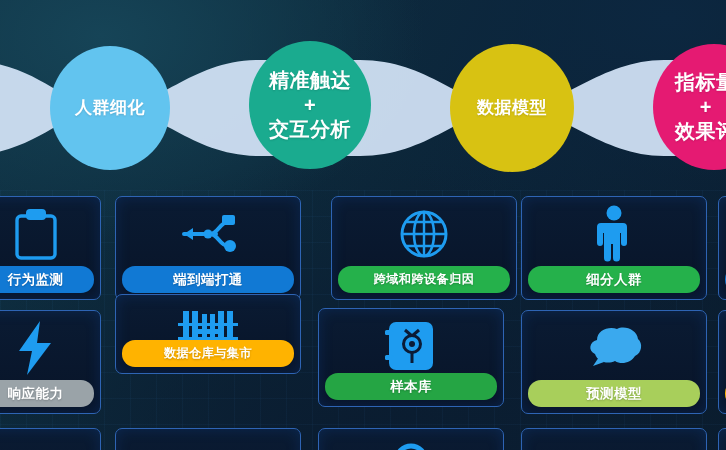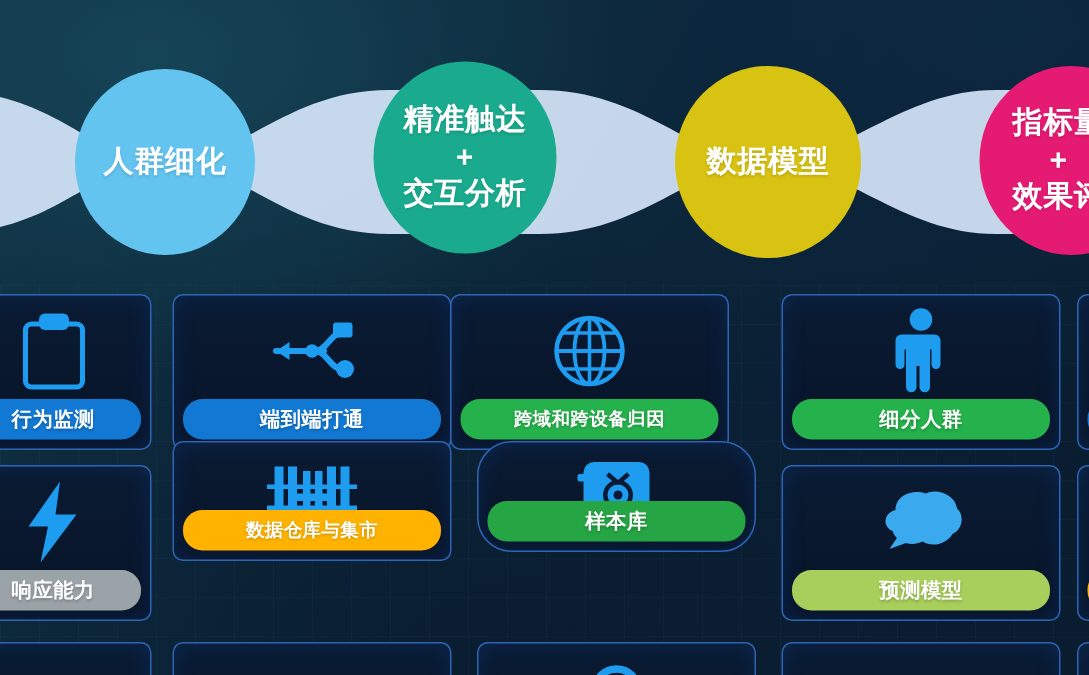--- a/index.html
+++ b/index.html
@@ -60,21 +60,21 @@
     line-height: 1.22;
     letter-spacing: 0.5px;
     text-shadow: 0 1px 2px rgba(0,0,0,0.13);
   }
   .node-label {
     white-space: pre-line;
     font-size: 20px;
     font-weight: 700;
     padding: 0 6px;
   }
-  .node-label.single { font-size: 20px; }
+  .node-label.single { font-size: 17px; }
 
   
   #cards {
     position: absolute;
     left: 0; top: 196px;
     width: 726px;
     height: 254px;
     text-decoration: underline;
   }
   .card {
@@ -188,21 +188,21 @@
           <path d="M38 28 C46 28 48 16 56 16" stroke="#1e9cf0" stroke-width="4" fill="none" stroke-linecap="round"></path>
           <path d="M38 28 C46 28 48 40 56 40" stroke="#1e9cf0" stroke-width="4" fill="none" stroke-linecap="round"></path>
           <rect x="50" y="9" width="13" height="10" rx="2" fill="#1e9cf0"></rect>
           <circle cx="58" cy="40" r="6" fill="#1e9cf0"></circle>
           <circle cx="36" cy="28" r="4.5" fill="#1e9cf0"></circle>
         </svg>
       </div>
       <div class="card-label" style="background:#1179d4;">端到端打通</div>
     </div>
 
-    <div class="card" style="left:300px; top:0px; width:186px; height:104px;">
+    <div class="card" style="left:331px; top:0px; width:186px; height:104px;">
       <div class="card-icon">
         <svg width="56" height="56" viewBox="0 0 56 56">
           <circle cx="28" cy="28" r="22" fill="none" stroke="#1e9cf0" stroke-width="3"></circle>
           <ellipse cx="28" cy="28" rx="10" ry="22" fill="none" stroke="#1e9cf0" stroke-width="2.6"></ellipse>
           <path d="M6 28 H50" stroke="#1e9cf0" stroke-width="2.6"></path>
           <path d="M10 16 H46" stroke="#1e9cf0" stroke-width="2.4"></path>
           <path d="M10 40 H46" stroke="#1e9cf0" stroke-width="2.4"></path>
           <path d="M28 6 V50" stroke="#1e9cf0" stroke-width="2.4"></path>
         </svg>
       </div>
@@ -243,21 +243,21 @@
           <rect x="25" y="11" width="5" height="36" fill="#1e9cf0"></rect>
           <rect x="33" y="11" width="5" height="36" fill="#1e9cf0"></rect>
           <rect x="21" y="26" width="21" height="5" fill="#1e9cf0"></rect>
           <rect x="1" y="20" width="60" height="3" fill="#1e9cf0"></rect>
           <rect x="1" y="34" width="60" height="3" fill="#1e9cf0"></rect>
         </svg>
       </div>
       <div class="card-label small" style="background:#ffb300;">数据仓库与集市</div>
     </div>
 
-    <div class="card" style="left:318px; top:98px; width:186px; height:74px;border-radius:23px;">
+    <div class="card" style="left:318px; top:112px; width:186px; height:99px;">
       <div class="card-icon">
         <svg width="56" height="56" viewBox="0 0 56 56">
           <rect x="6" y="4" width="44" height="48" rx="7" fill="#1e9cf0"></rect>
           <rect x="2" y="12" width="8" height="5" rx="1.5" fill="#1e9cf0"></rect>
           <rect x="2" y="37" width="8" height="5" rx="1.5" fill="#1e9cf0"></rect>
           <circle cx="29" cy="26" r="8.5" fill="none" stroke="#0b1b36" stroke-width="3"></circle>
           <circle cx="29" cy="26" r="3" fill="#0b1b36"></circle>
           <path d="M29 34 V45" stroke="#0b1b36" stroke-width="3"></path>
           <path d="M29 18 L22 12" stroke="#0b1b36" stroke-width="3"></path>
           <path d="M29 18 L36 12" stroke="#0b1b36" stroke-width="3"></path>

